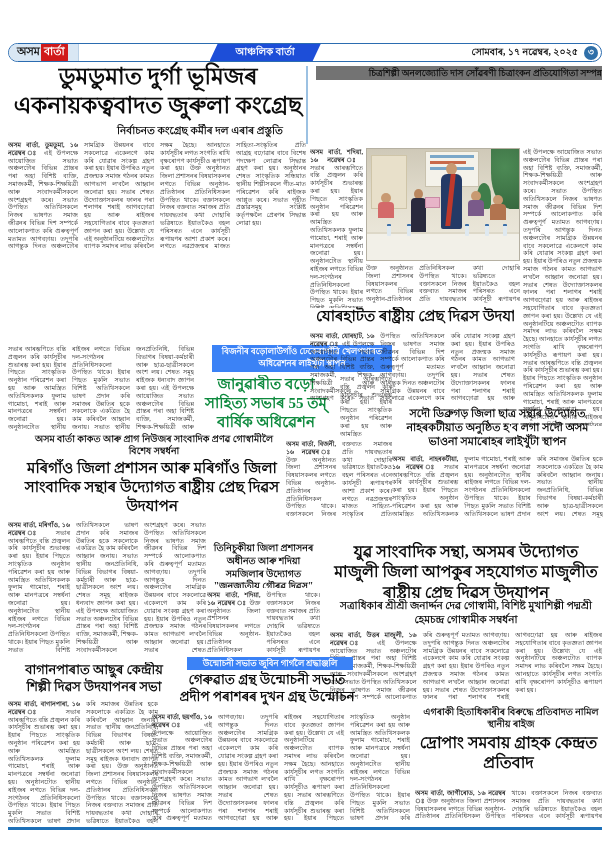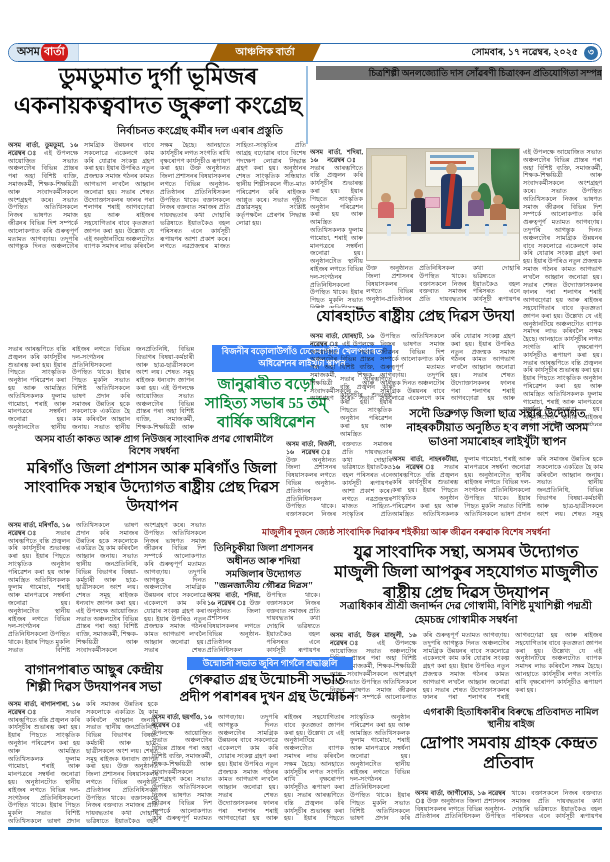--- a/index.html
+++ b/index.html
@@ -7,23 +7,23 @@
   #paper{position:relative;width:610px;height:862px;background:#ffffff;margin:0 auto;
          font-family:"Liberation Serif", serif;overflow:hidden;}
   .abs{position:absolute;box-sizing:border-box;}
 
   
   .hdr{top:43px;left:8px;width:594px;height:19px;border:1.5px solid #2b6cb0;border-radius:10px;
        display:flex;align-items:center;overflow:hidden;background:#fff;}
   .hdr-logo-wrap{display:flex;align-items:center;height:100%;background:#d9e7f4;
        padding:0 10px 0 8px;border-right:1px solid #b9d0e6;}
   .brand1{font-weight:bold;font-size:11px;color:#111;}
-  .brand2{font-weight:bold;font-size:11px;color:#fff;background:#d11a1a;padding:0 3px;border-radius:8px;margin-left:1px;}
+  .brand2{font-weight:bold;font-size:11px;color:#fff;background:#d11a1a;padding:0 3px;border-radius:2px;margin-left:1px;}
   .hdr-spacer{flex:1;}
-  .hdr-tab{background:#a16207;color:#fff;font-size:10px;font-weight:bold;height:100%;
+  .hdr-tab{background:#1d4ed8;color:#fff;font-size:10px;font-weight:bold;height:100%;
        display:flex;align-items:center;padding:0 26px;
        clip-path:polygon(8px 0,100% 0,calc(100% - 8px) 100%,0 100%);}
   .hdr-date{font-size:9.5px;font-weight:bold;color:#111;padding:0 6px 0 20px;white-space:nowrap;}
   .pagenum{width:14px;height:14px;border-radius:50%;background:#2f6fa8;color:#fff;font-size:9px;
        font-weight:bold;display:flex;align-items:center;justify-content:center;margin-right:3px;flex:0 0 auto;}
 
   
   .hl{font-weight:bold;color:#0c0c0c;text-align:center;line-height:1.28;overflow:hidden;}
   .hl-xxl{font-size:23px;}
   .hl-xl{font-size:18px;}
@@ -173,21 +173,20 @@
     <span class="dl">অসম বাৰ্তা, যোৰহাট, ১৬ নৱেম্বৰ ঃ</span>
     <span>এই উপলক্ষে আয়োজিত সভাত অঞ্চলটোৰ বিভিন্ন প্ৰান্তৰ পৰা অহা বিশিষ্ট ব্যক্তি, সমাজকৰ্মী, শিক্ষক-শিক্ষয়িত্ৰী আৰু সংবাদকৰ্মীসকলে অংশগ্ৰহণ কৰে। সভাত উপস্থিত অতিথিসকলে নিজৰ ভাষণত সমাজ জীৱনৰ বিভিন্ন দিশ সম্পৰ্কে আলোকপাত কৰি গুৰুত্বপূৰ্ণ মতামত আগবঢ়ায়। তদুপৰি আগন্তুক দিনত অঞ্চলটোৰ সামগ্ৰিক উন্নয়নৰ বাবে সকলোৱে একেলগে কাম কৰি যোৱাৰ সংকল্প গ্ৰহণ কৰা হয়। ইয়াৰ উপৰিও নতুন প্ৰজন্মক সমাজ গঠনৰ কামত আগভাগ ল'বলৈ আহ্বান জনোৱা হয়। সভাৰ শেষত উদ্যোক্তাসকলৰ ফালৰ পৰা শলাগৰ শৰাই আগবঢ়োৱা হয় আৰু ৰাইজৰ সহযোগিতাৰ বাবে কৃতজ্ঞতা জ্ঞাপন কৰা হয়। উল্লেখ্য যে এই অনুষ্ঠানটিয়ে অঞ্চলটোত ব্যাপক সমাদৰ লাভ কৰিবলৈ সক্ষম হৈছে। আনহাতে কাৰ্যসূচীৰ লগত সংগতি ৰাখি বৃক্ষৰোপণ কাৰ্যসূচীও ৰূপায়ণ কৰা হয়।</span>
   </div>
 
   <div class="abs hl hl-sm" style="left:392px;top:406px;width:211px;height:47px;">সদৌ ডিব্ৰুগড় জিলা ছাত্ৰ সন্থাৰ উদ্যোগত নাহৰকটীয়াত অনুষ্ঠিত হ'ব লগা সদৌ অসম ভাওনা সমাৰোহৰ লাইখুঁটা স্থাপন</div>
   <div class="abs bt c3" style="left:392px;top:455px;width:211px;height:68px;">
     <span class="dl">অসম বাৰ্তা, নাহৰকটীয়া, ১৬ নৱেম্বৰ ঃ</span>
     <span>সভাৰ আৰম্ভণিতে বন্তি প্ৰজ্বলন কৰি কাৰ্যসূচীৰ শুভাৰম্ভ কৰা হয়। ইয়াৰ পিছতে সাংস্কৃতিক অনুষ্ঠান পৰিৱেশন কৰা হয় আৰু আমন্ত্ৰিত অতিথিসকলক ফুলাম গামোচা, শৰাই আৰু মানপত্ৰৰে সম্বৰ্ধনা জনোৱা হয়। অনুষ্ঠানটোত স্থানীয় ৰাইজৰ লগতে বিভিন্ন দল-সংগঠনৰ প্ৰতিনিধিসকলো উপস্থিত থাকে। ইয়াৰ পিছত মুকলি সভাত বিশিষ্ট অতিথিসকলে ভাষণ প্ৰদান কৰি সমাজৰ উন্নতিৰ হকে সকলোকে একত্ৰিত হৈ কাম কৰিবলৈ আহ্বান জনায়। সভাত স্থানীয় জনপ্ৰতিনিধি, বিভিন্ন বিভাগৰ বিষয়া-কৰ্মচাৰী আৰু ছাত্ৰ-ছাত্ৰীসকলে অংশ লয়। শেষত সমূহ ৰাইজক ধন্যবাদ জ্ঞাপন কৰা হয়।</span>
   </div>
 
-  <div class="abs kicker-maroon" style="left:208px;top:526px;width:396px;height:13px;">মাজুলীৰ দুজন জ্যেষ্ঠ সাংবাদিক দিৱাকৰ শইকীয়া আৰু জীৱন বৰুৱাক বিশেষ সম্বৰ্ধনা</div>
 
   <div class="abs hl hl-xs" style="left:207px;top:542px;width:113px;height:46px;">তিনিচুকীয়া জিলা প্ৰশাসনৰ অধীনত আৰু শদিয়া সমজিলাৰ উদ্যোগত "জনজাতীয় গৌৰৱ দিৱস" উদযাপন</div>
   <div class="abs bt c2" style="left:207px;top:591px;width:113px;height:64px;">
     <span class="dl">অসম বাৰ্তা, শদিয়া, ১৬ নৱেম্বৰ ঃ</span>
     <span>উক্ত অনুষ্ঠানত জিলা প্ৰশাসনৰ বিষয়াসকলৰ লগতে বিভিন্ন অনুষ্ঠান-প্ৰতিষ্ঠানৰ প্ৰতিনিধিসকল উপস্থিত থাকে। বক্তাসকলে নিজৰ বক্তব্যত সমাজৰ প্ৰতি দায়বদ্ধতাৰ কথা দোহাৰি ভৱিষ্যতে ইয়াতকৈও বহল পৰিসৰত এনে কাৰ্যসূচী ৰূপায়ণৰ আশা প্ৰকাশ কৰে। লগতে নৱপ্ৰজন্মৰ মাজত সাহিত্য-সংস্কৃতিৰ প্ৰতি আগ্ৰহ বঢ়োৱাৰ বাবে বিশেষ পদক্ষেপ লোৱাৰ সিদ্ধান্ত গ্ৰহণ কৰা হয়। অনুষ্ঠানৰ শেষত সাংস্কৃতিক সন্ধিয়াত স্থানীয় শিল্পীসকলে গীত-মাত পৰিৱেশন কৰি ৰাইজক আপ্লুত কৰে। সভাত গৃহীত প্ৰস্তাৱসমূহ সংশ্লিষ্ট কৰ্তৃপক্ষলৈ প্ৰেৰণৰ সিদ্ধান্ত লোৱা হয়।</span>
   </div>
 
   <div class="abs hl hl-xl" style="left:330px;top:542px;width:272px;height:56px;font-size:16px;">যুৱ সাংবাদিক সন্থা, অসমৰ উদ্যোগত মাজুলী জিলা আপকুৰ সহযোগত মাজুলীত ৰাষ্ট্ৰীয় প্ৰেছ দিৱস উদযাপন</div>
   <div class="abs subhead" style="left:330px;top:599px;width:272px;height:29px;">সত্ৰাধিকাৰ শ্ৰীশ্ৰী জনাৰ্দ্দন দেৱ গোস্বামী, বিশিষ্ট মুখাশিল্পী পদ্মশ্ৰী হেমচন্দ্ৰ গোস্বামীক সম্বৰ্ধনা</div>
   <div class="abs bt c3" style="left:330px;top:631px;width:272px;height:73px;">

